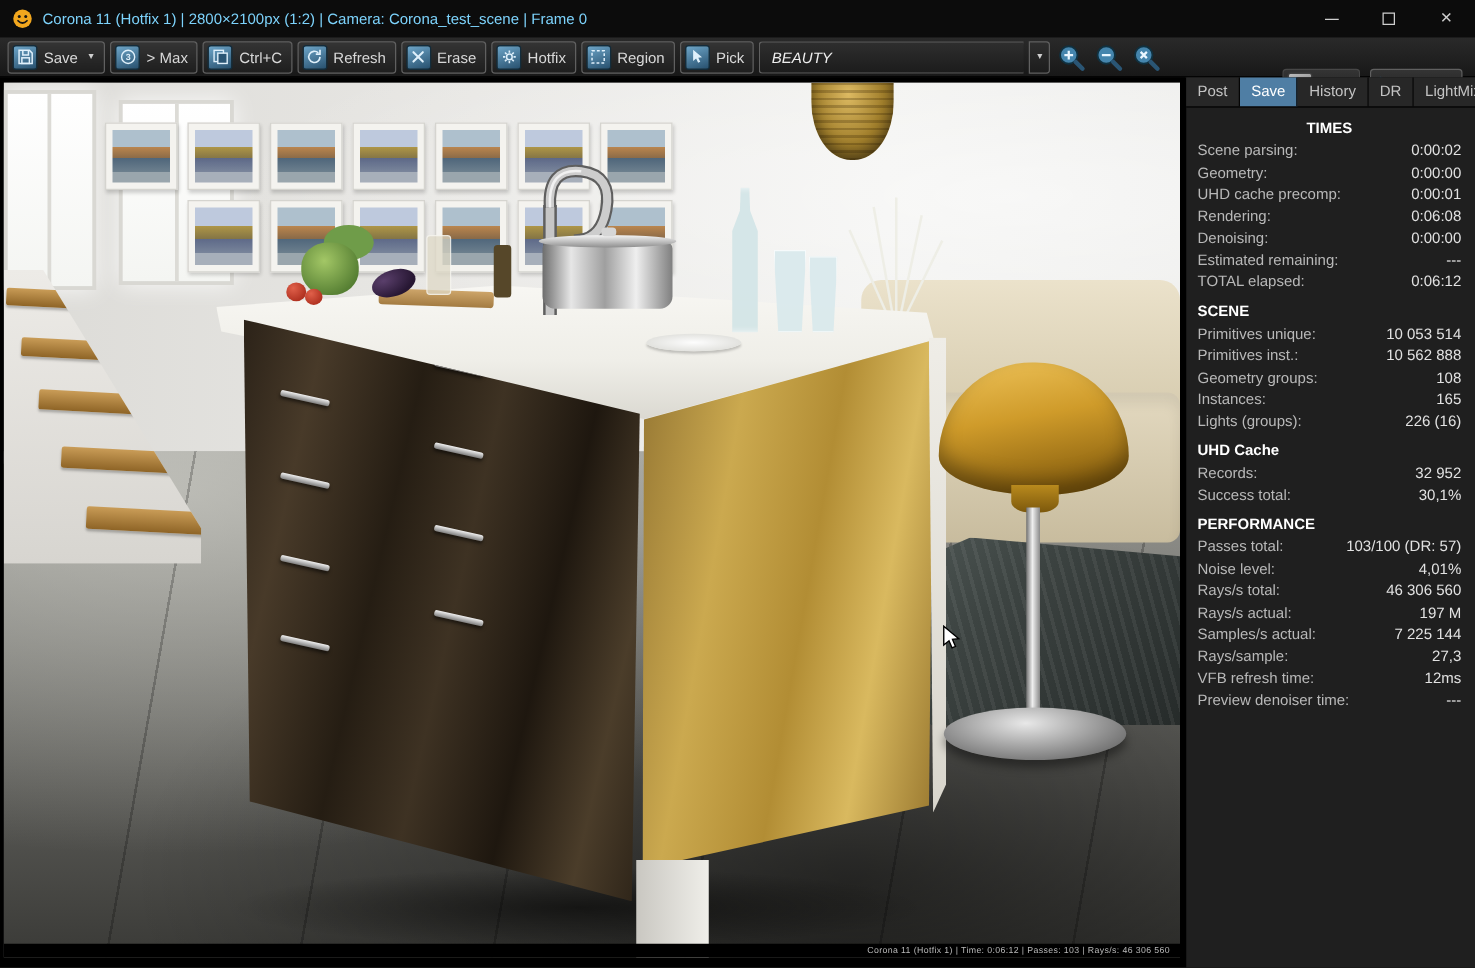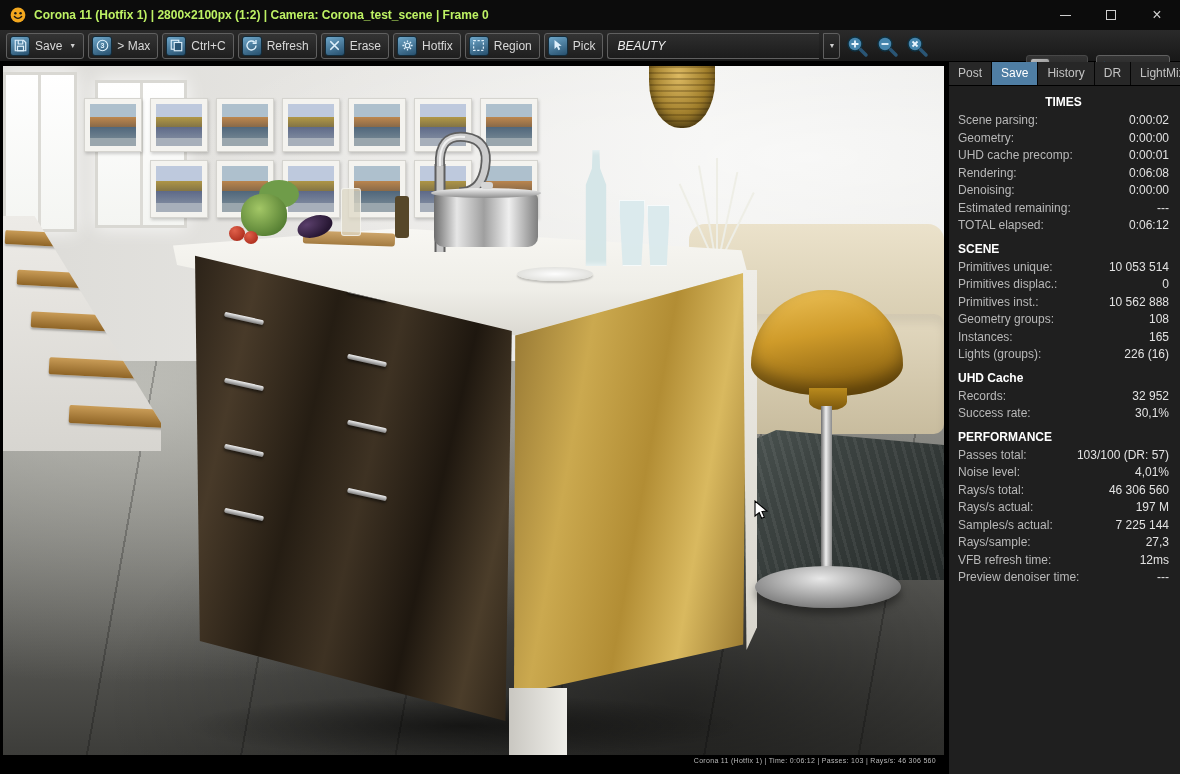--- a/index.html
+++ b/index.html
@@ -6,21 +6,21 @@
   html,body { margin:0; padding:0; }
   body {
     width:1180px; height:774px; overflow:hidden; background:#000;
     font-family:"Liberation Sans", sans-serif; -webkit-user-select:none; user-select:none;
   }
   .window { position:relative; width:1180px; height:774px; background:#111; }
 
   
   .titlebar { height:30px; background:#0c0c0c; display:flex; align-items:center; color:#cfcfcf; font-size:12px; }
   .app-icon { margin:0 8px 0 10px; display:flex; }
-  .title-text { color:#bef264; white-space:nowrap;font-weight:bold; }
+  .title-text { color:#7dd3fc; white-space:nowrap; }
   .win-controls { margin-left:auto; display:flex; height:30px; }
   .win-btn { width:46px; height:30px; display:flex; align-items:center; justify-content:center; color:#cfcfcf; }
   .glyph-min { width:11px; height:1px; background:#cfcfcf; }
   .glyph-max { width:10px; height:10px; border:1px solid #cfcfcf; }
   .glyph-close { font-size:16px; line-height:16px; color:#cfcfcf; }
 
   
   .toolbar { height:32px; background:linear-gradient(#2a2a2a,#181818); border-bottom:1px solid #000;
              display:flex; align-items:center; padding:0 6px; gap:4px; }
   .tbtn { height:26px; display:flex; align-items:center; gap:5px; padding:0 7px 0 3px;
@@ -499,24 +499,20 @@
           <div class="srow">
             <span class="k">TOTAL elapsed:</span>
             <span class="v">0:06:12</span>
           </div>
           <div class="sec-title">SCENE</div>
           <div class="srow">
             <span class="k">Primitives unique:</span>
             <span class="v">10 053 514</span>
           </div>
           <div class="srow">
-            <span class="k">Primitives displac.:</span>
-            <span class="v">0</span>
-          </div>
-          <div class="srow">
             <span class="k">Primitives inst.:</span>
             <span class="v">10 562 888</span>
           </div>
           <div class="srow">
             <span class="k">Geometry groups:</span>
             <span class="v">108</span>
           </div>
           <div class="srow">
             <span class="k">Instances:</span>
             <span class="v">165</span>
@@ -524,21 +520,21 @@
           <div class="srow">
             <span class="k">Lights (groups):</span>
             <span class="v">226 (16)</span>
           </div>
           <div class="sec-title">UHD Cache</div>
           <div class="srow">
             <span class="k">Records:</span>
             <span class="v">32 952</span>
           </div>
           <div class="srow">
-            <span class="k">Success rate:</span>
+            <span class="k">Success total:</span>
             <span class="v">30,1%</span>
           </div>
           <div class="sec-title">PERFORMANCE</div>
           <div class="srow">
             <span class="k">Passes total:</span>
             <span class="v">103/100 (DR: 57)</span>
           </div>
           <div class="srow">
             <span class="k">Noise level:</span>
             <span class="v">4,01%</span>

